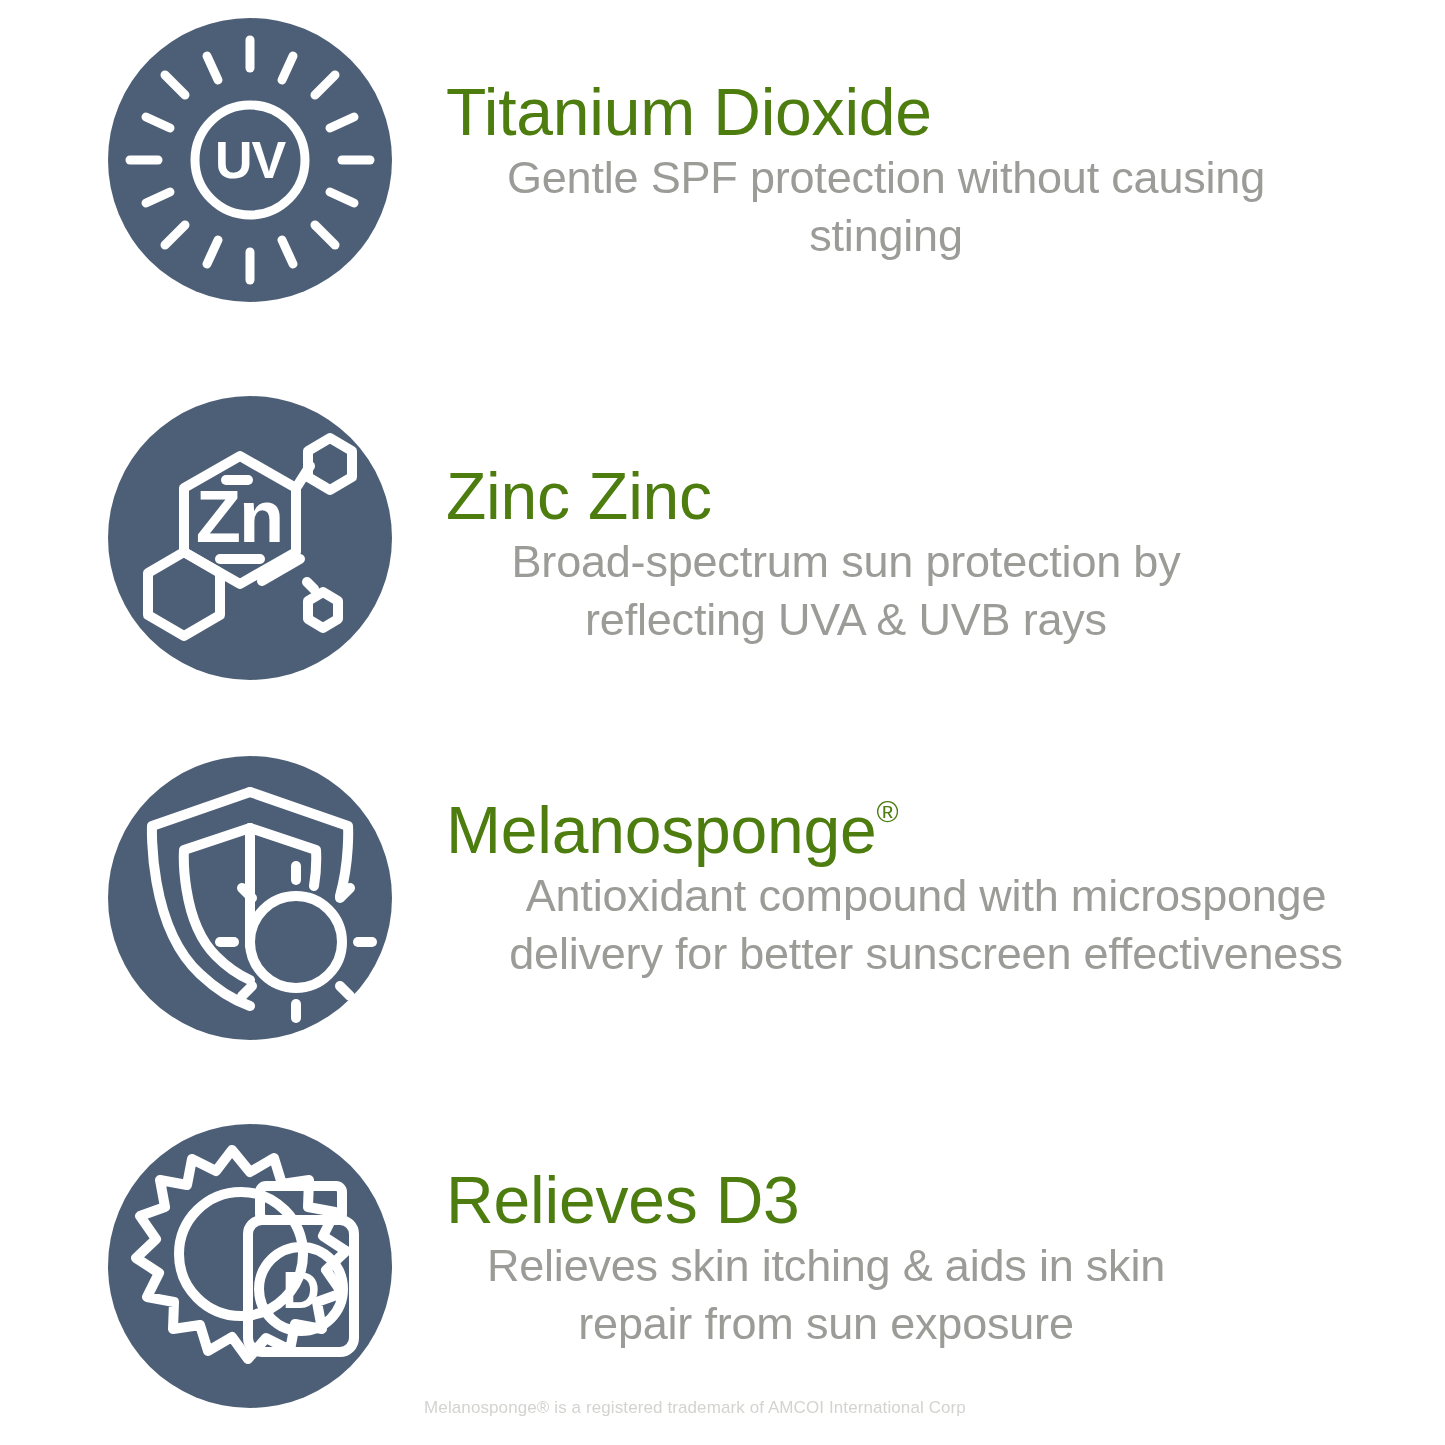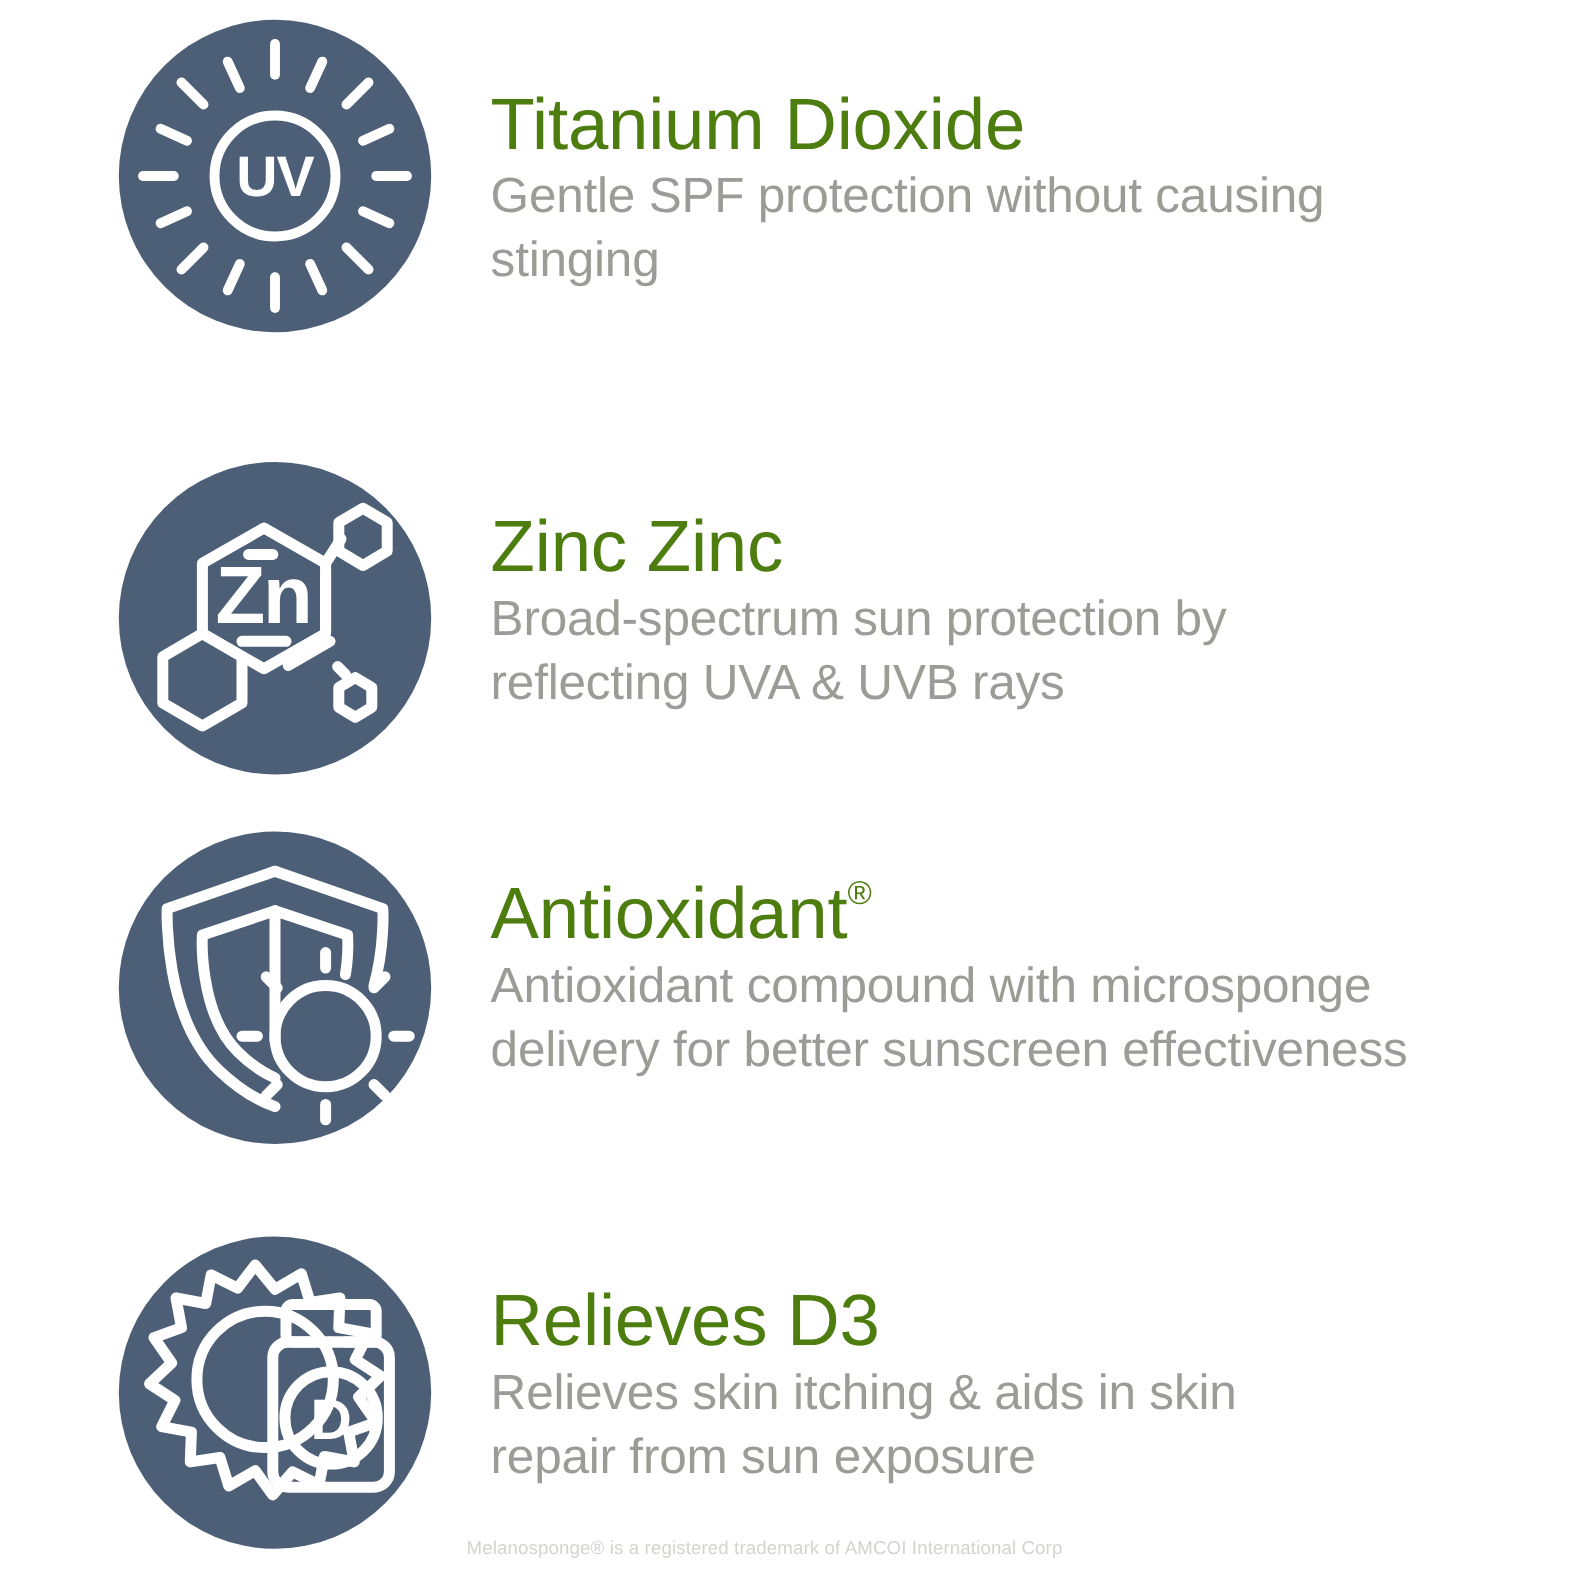--- a/index.html
+++ b/index.html
@@ -66,27 +66,28 @@
     top: -8px;
   }
 
   .feature-desc {
     color: #9b9b97;
     font-size: 45px;
     line-height: 1.30;
     font-weight: 300;
     letter-spacing: -0.2px;
     margin: 0;
+    text-align: center;
   }
 
   
   #row-1 .icon-badge { top: 18px; left: 108px; }
   #row-1 .feature-text { top: 78px; width: 880px; }
 
-  #row-2 .icon-badge { top: 420px; left: 108px; text-align: center; }
+  #row-2 .icon-badge { top: 396px; left: 108px; text-align: center; }
   #row-2 .feature-text { top: 462px; width: 800px; }
 
   #row-3 .icon-badge { top: 756px; left: 108px; }
   #row-3 .feature-text { top: 796px; width: 960px; }
 
   #row-4 .icon-badge { top: 1124px; left: 108px; }
   #row-4 .feature-text { top: 1166px; width: 760px; }
 
   .footnote {
     position: absolute;
@@ -194,21 +195,21 @@
           <line x1="250" y1="186" x2="264" y2="186"></line>
           <line x1="126" y1="186" x2="112" y2="186"></line>
           <line x1="232" y1="142" x2="242" y2="132"></line>
           <line x1="144" y1="230" x2="134" y2="240"></line>
           <line x1="144" y1="142" x2="134" y2="132"></line>
           <line x1="232" y1="230" x2="242" y2="240"></line>
         </g>
       </svg>
     </div>
     <div class="feature-text">
-      <h2 class="feature-title"><span>Antioxidant</span><span class="reg">®</span></h2>
+      <h2 class="feature-title"><span>Melanosponge</span><span class="reg">®</span></h2>
       <p class="feature-desc">Antioxidant compound with microsponge delivery for better sunscreen effectiveness</p>
     </div>
   </div>
 
   <div class="feature-row" id="row-4">
     <div class="icon-badge">
       <svg viewBox="0 0 284 284" xmlns="http://www.w3.org/2000/svg">
         <g stroke="#ffffff" stroke-width="10" stroke-linecap="round" stroke-linejoin="round" fill="none">
 
           <polygon points="124,26 142,48 166,34 174,60 201,56 200,83 227,88 215,112 238,127 218,146 234,169 209,178 214,205 187,200 182,226 158,214 140,235 124,213 100,227 92,201 65,205 66,178 39,173 51,149 28,134 48,115 32,92 57,83 52,56 79,61 84,35 108,47"></polygon>

